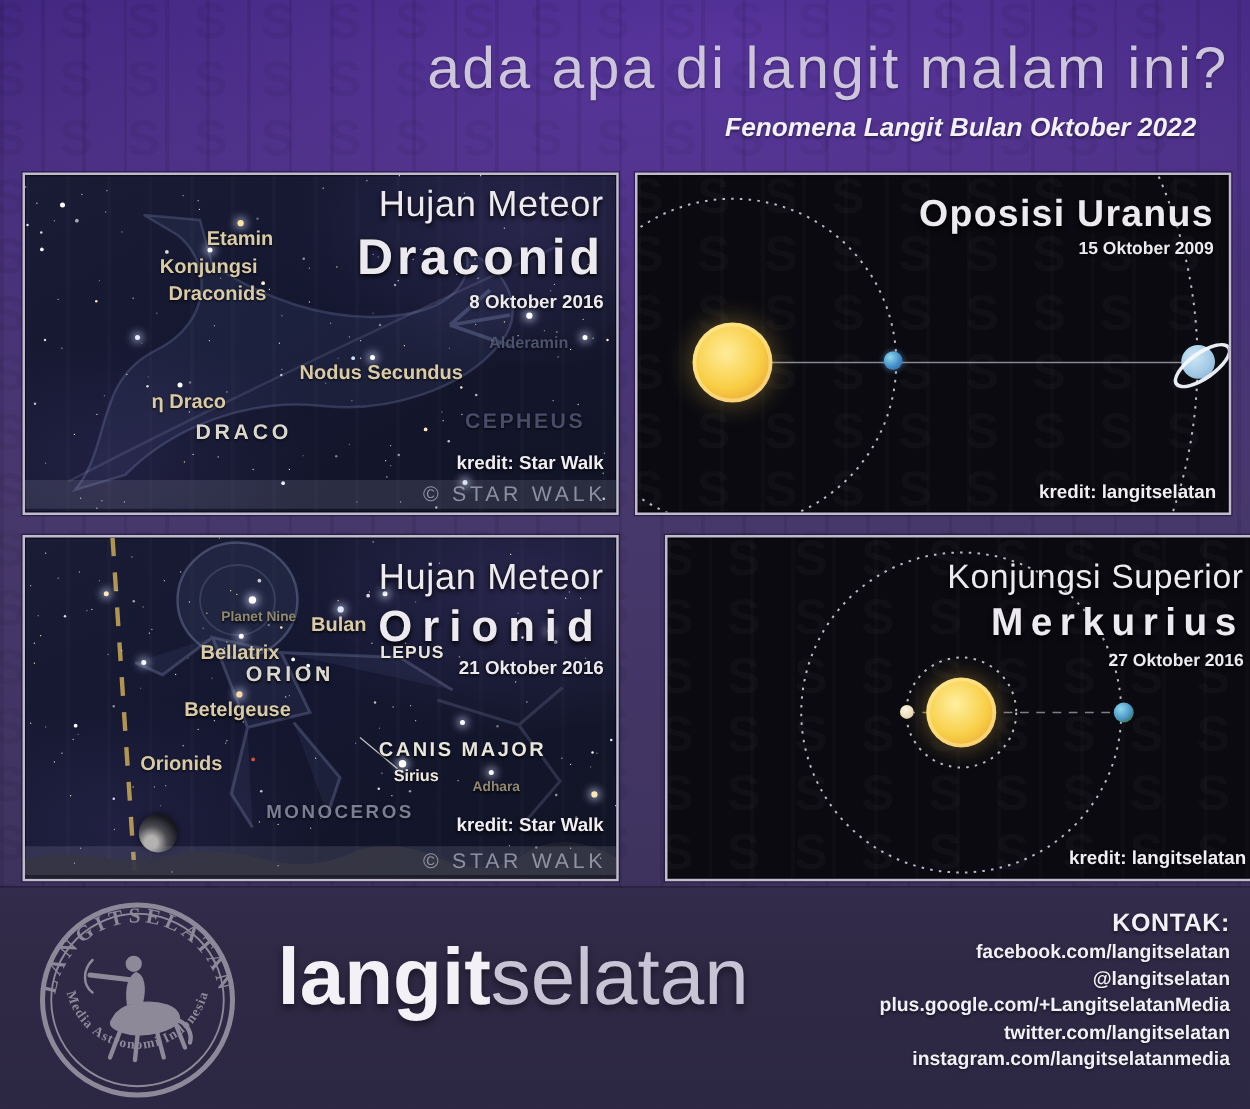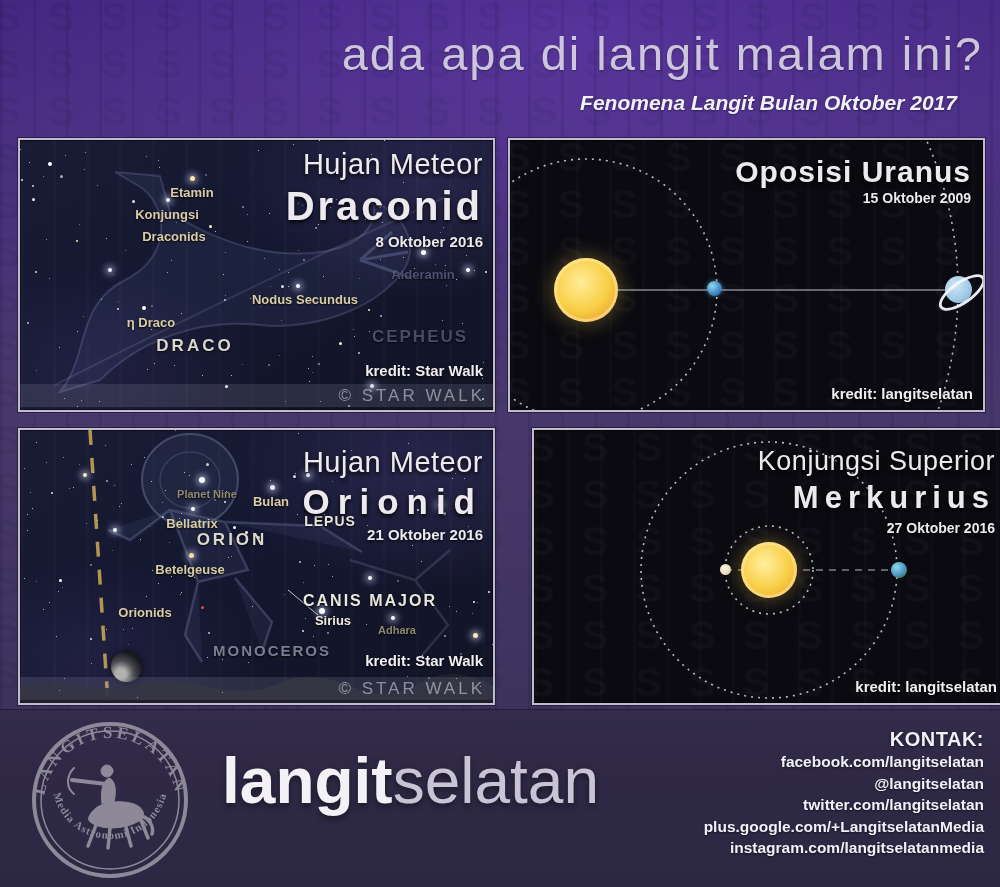--- a/index.html
+++ b/index.html
@@ -52,21 +52,21 @@
     text-shadow:0 1px 3px rgba(0,0,0,.95);z-index:7;}
   .p1 .credit{bottom:31px;} .p3 .credit{bottom:34px;}
   .p2 .credit,.p4 .credit{bottom:8px;font-weight:600;}
   .sw-band{position:absolute;left:0;right:0;bottom:3px;height:23px;z-index:6;
     background:rgba(168,168,192,.17);text-align:right;}
   .sw-band span{display:inline-block;margin-right:8px;font-size:17px;font-weight:400;
     letter-spacing:3px;color:rgba(222,222,236,.55);line-height:23px;}
 
   .star-label{position:absolute;transform:translate(-50%,-50%);white-space:nowrap;z-index:5;
     text-shadow:0 1px 2px rgba(0,0,0,.85);}
-  .lt{color:#d8cba6;font-size:13px;font-weight:600;}
+  .lt{color:#d8cba6;font-size:16px;font-weight:600;}
   .lw{color:#eeeadf;font-size:13px;font-weight:600;}
   .lwmd{color:#e9e6db;font-size:14px;font-weight:700;letter-spacing:1px;}
   .lwbig{color:#e9e6db;font-size:16px;font-weight:700;letter-spacing:2px;}
   .lbig{color:#dad7cc;font-size:17px;font-weight:600;letter-spacing:3px;}
   .lfaint{color:#4c5270;font-size:13px;font-weight:600;}
   .lfaintbig{color:#474d69;font-size:17px;font-weight:600;letter-spacing:2px;}
   .lghost{color:#7b7f94;font-size:15px;font-weight:600;letter-spacing:2px;}
   .lghosttan{color:#90896f;font-size:11px;font-weight:700;}
 
   .star{position:absolute;border-radius:50%;z-index:2;}
@@ -113,21 +113,21 @@
 </style>
 </head>
 <body>
 
 <div id="canvas">
   <div class="s-tiles s-dark">SSSSSSSSSSSSSSSSSSSSSSSSSSSSSSSSSSSSSSSSSSSSSSSSSSSSSSSSSSSSSSSSSSSSSSSSSSSSSSSSSSSSSSSSSSSSSSSSSSSSSSSSSSSSSSSSSSSSSSSSSSSSSSSSSSSSSSSSSSSSSSSSSSSSSSSSSSSSSSSSSSSSSSSSSSSSSSSSSSSSSSSSSSSSSSSSSSSSSSSSSSSSSSSSSSSSSSSSSSSSSSSSSSSSSSSSSSSSSSSSSSSSSSSSSSSSSSSSSSSSSSSSSSSSSSSSSSSSSSSSSSSSSSSSSSSSSSSSSSSSSSSSSSSSSSSSSSSSSSSSSSSSSSSSSSSSSSSSSSSSSSSSSSSSSSSSSSSSSSSSSSSSSSSSSSSSSSSSSSSSSSSSSSSSSSSSSSSSSSSS</div>
   <div class="stripes"></div>
 
   <div class="hdr">
     <div class="hdr-title">ada apa di langit malam ini?</div>
-    <div class="hdr-sub">Fenomena Langit Bulan Oktober 2017</div>
+    <div class="hdr-sub">Fenomena Langit Bulan Oktober 2022</div>
   </div>
 
   <div class="panel p1 starfield">
     <div class="pstripes"></div>
     <svg class="cart" width="473" height="270">
       <path d="M40,252 C70,215 55,165 105,140 C150,118 150,70 122,48 L95,32 L140,36 L150,72 C185,95 240,120 300,112 C345,106 360,80 352,60 C390,78 400,110 380,135 C350,172 290,190 240,185 C180,178 120,200 80,240 Z" fill="rgba(110,125,185,.10)" stroke="rgba(150,165,215,.22)" stroke-width="2"></path>
       <path d="M340,120 L372,92 M340,120 L388,112 M340,120 L392,138" stroke="rgba(150,165,215,.28)" stroke-width="3" fill="none"></path>
       <path d="M35,245 Q200,160 430,55" stroke="rgba(160,170,210,.16)" stroke-width="2" fill="none"></path>
     </svg>
     <div class="ptitle">
@@ -534,19 +534,19 @@
         <path d="M76,64 L42,60" stroke-width="4"></path>
         <path d="M44,48 C36,56 36,68 44,74" stroke-width="2"></path>
       </g>
     </svg>
     <div class="wordmark"><span class="wm-b">langit</span><span class="wm-l">selatan</span></div>
     <div class="kontak">
       <div class="kontak-h">KONTAK:</div>
       <div id="contact-list">
           <div class="contact-line">facebook.com/langitselatan</div>
           <div class="contact-line">@langitselatan</div>
+          <div class="contact-line">plus.google.com/+LangitselatanMedia</div>
           <div class="contact-line">twitter.com/langitselatan</div>
-          <div class="contact-line">plus.google.com/+LangitselatanMedia</div>
           <div class="contact-line">instagram.com/langitselatanmedia</div>
         </div>
     </div>
   </div>
 </div>
 
 </body></html>

